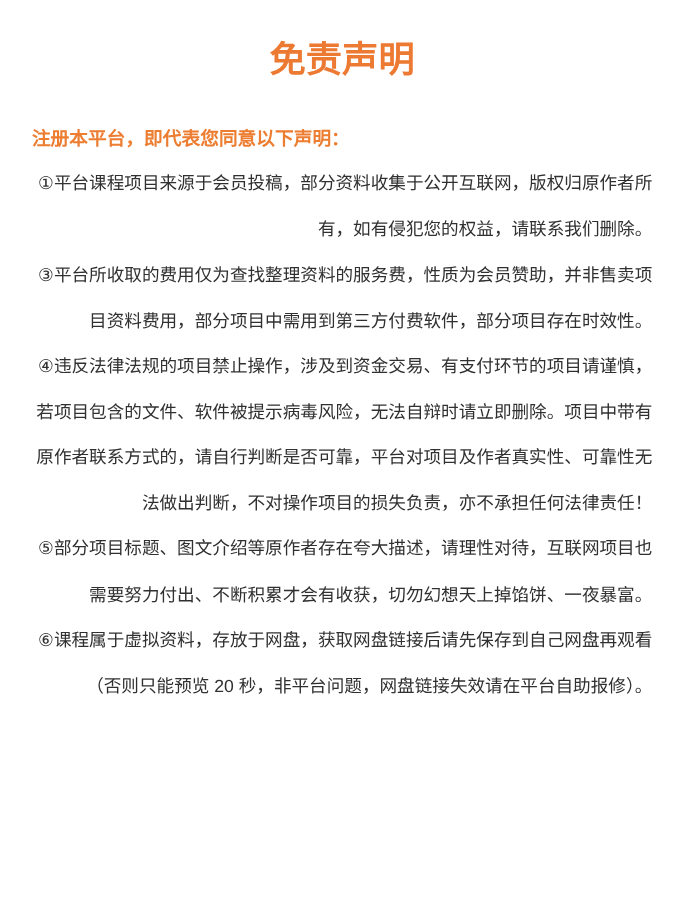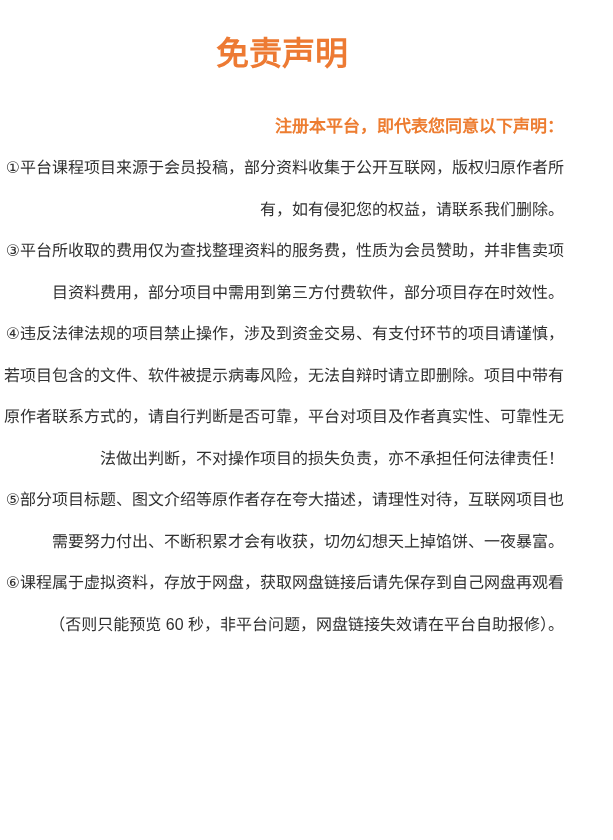--- a/index.html
+++ b/index.html
@@ -7,37 +7,37 @@
     padding: 0;
     background: #ffffff;
   }
   body {
     width: 613px;
     height: 840px;
     overflow: hidden;
     font-family: "Liberation Sans", "DejaVu Sans", sans-serif;
   }
   .doc {
+    margin-left: 29px;
     width: 564px;
   }
   .doc-title {
     margin: 34px 0 0 0;
     font-size: 33px;
     line-height: 1.2;
     font-weight: bold;
     text-align: center;
     color: #ed7a33;
   }
   .lead {
     margin: 32px 0 0 0;
     font-size: 17px;
     line-height: 41.5px;
     font-weight: bold;
     color: #ed7d31;
-    text-align: right;
   }
   .para {
     margin: 0;
     font-size: 16px;
     line-height: 41.5px;
     color: #303030;
     text-align: right;
     word-break: normal;
     line-break: auto;
   }
@@ -52,14 +52,14 @@
 
   <p class="para">①平台课程项目来源于会员投稿，部分资料收集于公开互联网，版权归原作者所有，如有侵犯您的权益，请联系我们删除。</p>
 
 
   <p class="para">③平台所收取的费用仅为查找整理资料的服务费，性质为会员赞助，并非售卖项目资料费用，部分项目中需用到第三方付费软件，部分项目存在时效性。</p>
 
   <p class="para">④违反法律法规的项目禁止操作，涉及到资金交易、有支付环节的项目请谨慎，若项目包含的文件、软件被提示病毒风险，无法自辩时请立即删除。项目中带有原作者联系方式的，请自行判断是否可靠，平台对项目及作者真实性、可靠性无法做出判断，不对操作项目的损失负责，亦不承担任何法律责任！</p>
 
   <p class="para">⑤部分项目标题、图文介绍等原作者存在夸大描述，请理性对待，互联网项目也需要努力付出、不断积累才会有收获，切勿幻想天上掉馅饼、一夜暴富。</p>
 
-  <p class="para">⑥课程属于虚拟资料，存放于网盘，获取网盘链接后请先保存到自己网盘再观看（否则只能预览 60 秒，非平台问题，网盘链接失效请在平台自助报修）。</p>
+  <p class="para">⑥课程属于虚拟资料，存放于网盘，获取网盘链接后请先保存到自己网盘再观看（否则只能预览 20 秒，非平台问题，网盘链接失效请在平台自助报修）。</p>
 </div>
 
 </body></html>

